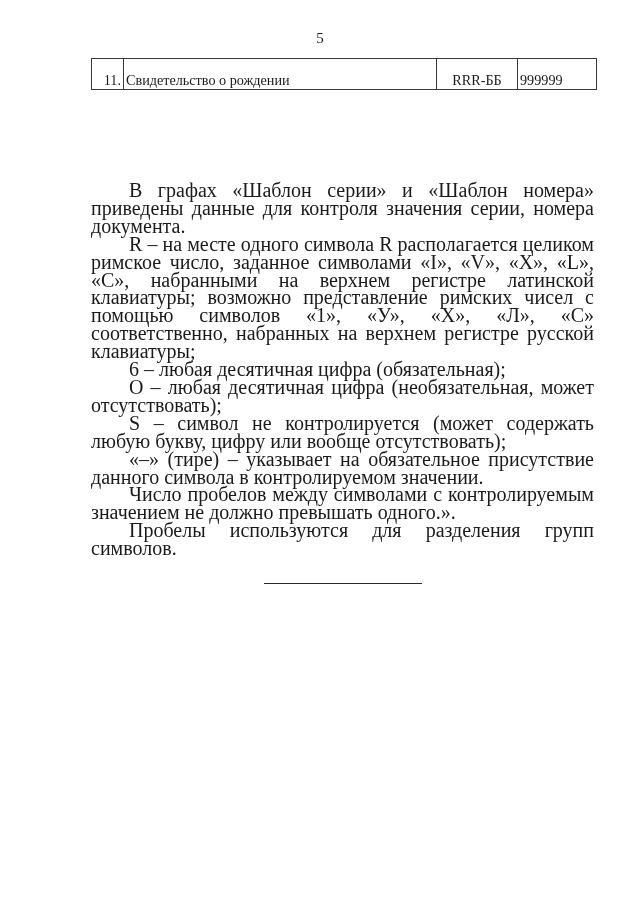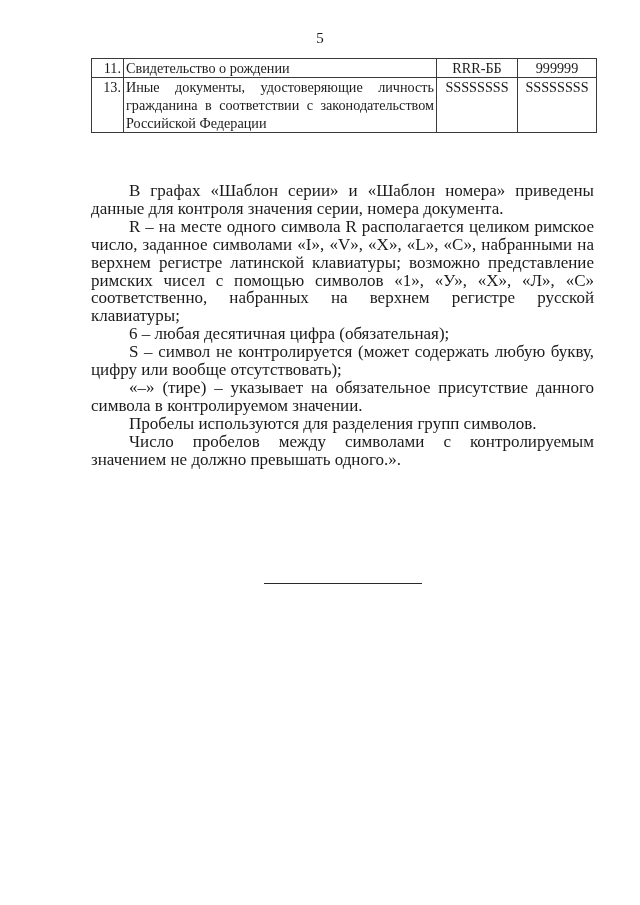--- a/index.html
+++ b/index.html
@@ -1,56 +1,51 @@
 <!DOCTYPE html>
 <html><head>
 <meta charset="utf-8">
 <style>
   html, body { margin: 0; padding: 0; background: #ffffff; }
   body { width: 640px; height: 905px; position: relative; overflow: hidden;
          font-family: "Liberation Serif", "DejaVu Serif", serif; color: #1a1a1a; }
   .page-num { position: absolute; top: 30px; left: 0; width: 640px; text-align: center; font-size: 15px; }
   table.docs { position: absolute; left: 91px; top: 58px; width: 504px; border-collapse: collapse;
                font-size: 14.2px; line-height: 18px; table-layout: fixed; }
-  table.docs td { border: 1.3px solid #3a3a3a; vertical-align: top; padding: 0 2px 0 2px; }
+  table.docs td { border: 1.3px solid #3a3a3a; vertical-align: top; padding: 12px 2px 0 2px; }
   td.num { width: 27px; text-align: right; padding-right: 3px; }
   td.name { width: 308px; text-align: justify; text-align-last: left; }
   td.ser { width: 76px; text-align: center; padding: 0; }
-  td.nom { width: 74px; text-align: center; padding: 0; }
+  td.nom { width: 74px; padding: 0; }
   tr.r13 td { height: 50px; }
-  .body-text { position: absolute; left: 91px; top: 182px; width: 503px; font-size: 17px; line-height: 17.9px; }
+  .body-text { position: absolute; left: 91px; top: 182px; width: 503px; font-size: 20px; line-height: 17.9px; }
   .body-text p { margin: 0; text-align: justify; }
   .body-text p.ind { text-indent: 38px; }
   .rule { position: absolute; left: 264px; top: 583px; width: 158px; height: 0; border-top: 1.3px solid #2a2a2a; }
 </style>
 </head>
 <body>
 
 <div class="page-num">5</div>
 
 <table class="docs">
   <tbody>
       <tr>
     <td class="num">11.</td>
     <td class="name">Свидетельство о рождении</td>
     <td class="ser">RRR-ББ</td>
     <td class="nom">999999</td>
   </tr>
-  <tr class="r13">
-    <td class="num">13.</td>
-    <td class="name">Иные документы, удостоверяющие личность гражданина в соответствии с законодательством Российской Федерации</td>
-    <td class="ser">SSSSSSSS</td>
-    <td class="nom">SSSSSSSS</td>
-  </tr>
 </tbody>
   </table>
 
 <div class="body-text">
   <p class="ind">В графах «Шаблон серии» и «Шаблон номера» приведены данные для контроля значения серии, номера документа.</p>
   <p class="ind">R – на месте одного символа R располагается целиком римское число, заданное символами «I», «V», «X», «L», «C», набранными на верхнем регистре латинской клавиатуры; возможно представление римских чисел с помощью символов «1», «У», «Х», «Л», «С» соответственно, набранных на верхнем регистре русской клавиатуры;</p>
   <p class="ind">6 – любая десятичная цифра (обязательная);</p>
+  <p class="ind">О – любая десятичная цифра (необязательная, может отсутствовать);</p>
   <p class="ind">S – символ не контролируется (может содержать любую букву, цифру или вообще отсутствовать);</p>
   <p class="ind">«–» (тире) – указывает на обязательное присутствие данного символа в контролируемом значении.</p>
+  <p class="ind">Число пробелов между символами с контролируемым значением не должно превышать одного.».</p>
   <p class="ind">Пробелы используются для разделения групп символов.</p>
-  <p class="ind">Число пробелов между символами с контролируемым значением не должно превышать одного.».</p>
 </div>
 
 <div class="rule"></div>
 
 </body></html>

